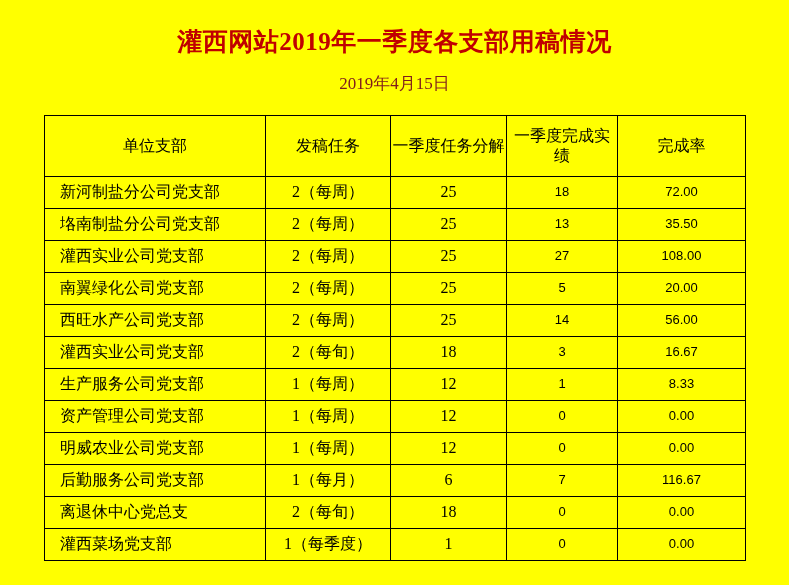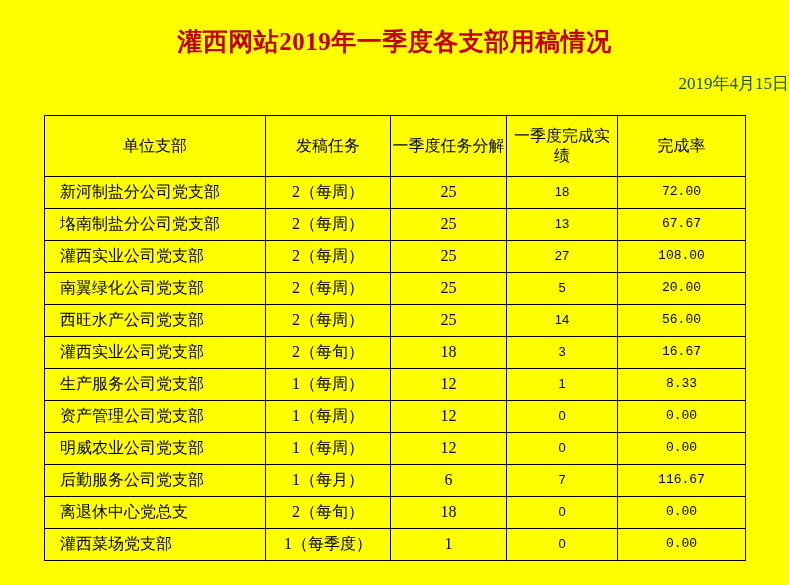--- a/index.html
+++ b/index.html
@@ -23,22 +23,22 @@
     text-align: center;
     color: #c00000;
     font-family: "Liberation Serif", serif;
     font-weight: bold;
     font-size: 25px;
     letter-spacing: 0.5px;
     padding-top: 28px;
     line-height: 1.1;
   }
   .subtitle {
-    text-align: right;
-    color: #14532d;
+    text-align: center;
+    color: #7f1d1d;
     font-family: "Liberation Serif", serif;
     font-size: 17px;
     padding-top: 16px;
   }
   .table-wrap {
     margin: 20px 44px 0 44px;
   }
   table {
     border-collapse: collapse;
     width: 701px;
@@ -70,21 +70,21 @@
     text-align: left;
     padding-left: 15px;
     font-size: 16px;
   }
   tbody td.num-small {
     font-size: 13px;
     font-family: "Liberation Sans", sans-serif;
   }
   tbody td.rate {
     font-size: 13px;
-    font-family: Liberation Mono, monospace;
+    font-family: Liberation Sans, sans-serif;
   }
   col.c0 { width: 221px; }
   col.c1 { width: 125px; }
   col.c2 { width: 116px; }
   col.c3 { width: 111px; }
   col.c4 { width: 128px; }
 </style>
 </head>
 <body>
 
@@ -117,21 +117,21 @@
           <td>2（每周）</td>
           <td>25</td>
           <td class="num-small">18</td>
           <td class="rate">72.00</td>
         </tr>
         <tr>
           <td class="unit">垎南制盐分公司党支部</td>
           <td>2（每周）</td>
           <td>25</td>
           <td class="num-small">13</td>
-          <td class="rate">67.67</td>
+          <td class="rate">35.50</td>
         </tr>
         <tr>
           <td class="unit">灌西实业公司党支部</td>
           <td>2（每周）</td>
           <td>25</td>
           <td class="num-small">27</td>
           <td class="rate">108.00</td>
         </tr>
         <tr>
           <td class="unit">南翼绿化公司党支部</td>

